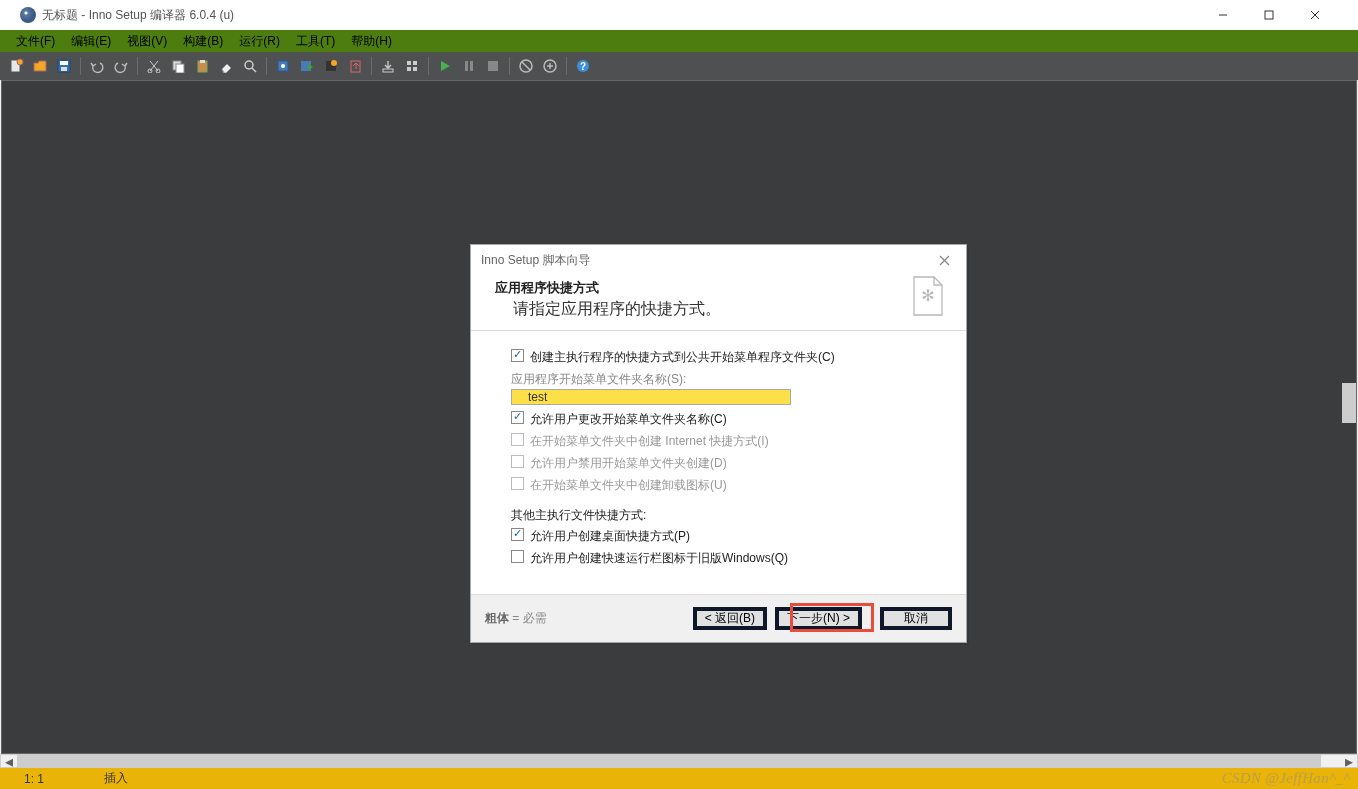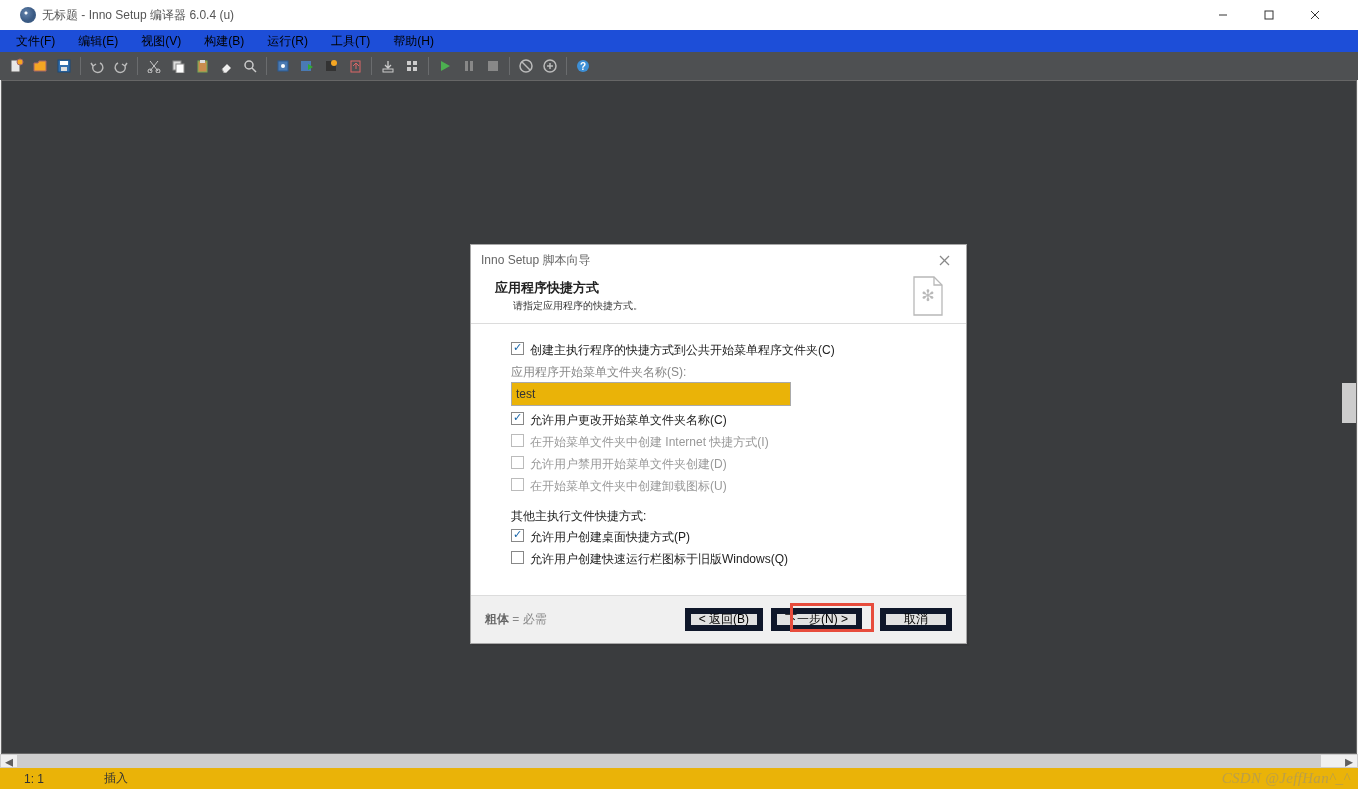--- a/index.html
+++ b/index.html
@@ -4,21 +4,21 @@
   <style>
     * { margin: 0; padding: 0; box-sizing: border-box; font-family: "Microsoft YaHei", "Segoe UI", sans-serif; }
     html, body { width: 1358px; height: 789px; overflow: hidden; background: #f0f0f0; }
 
     .titlebar { height: 30px; background: #fff; display: flex; align-items: center; padding: 0 20px; font-size: 12px; color: #555; }
     .titlebar .app-icon { width: 16px; height: 16px; border-radius: 50%; background: radial-gradient(circle at 6px 6px, #fff 1px, #5a7aa3 2px, #3a5a83 8px); margin-right: 6px; }
     .titlebar .title-text { flex: 1; }
     .titlebar .win-ctrl { display: flex; }
     .titlebar .win-btn { width: 46px; height: 30px; display: flex; align-items: center; justify-content: center; color: #333; cursor: default; }
 
-    .menubar { height: 22px; background: #1d4ed8; display: flex; align-items: center; padding: 0 8px; font-size: 12px; gap: 7px; }
+    .menubar { height: 22px; background: #4d7c0f; display: flex; align-items: center; padding: 0 8px; font-size: 12px; gap: 0; }
     .menubar .menu-item { padding: 2px 8px; border-radius: 2px; cursor: default; }
 
     .toolbar { height: 28px; background: #4e5052; display: flex; align-items: center; padding: 0 4px; gap: 0; }
     .toolbar .tb-btn { width: 22px; height: 22px; display: flex; align-items: center; justify-content: center; margin: 0 1px; cursor: default; }
     .toolbar .sep { width: 1px; height: 18px; background: #6a6c6e; margin: 0 4px; }
     .toolbar svg { display: block; }
 
     .editor-frame { position: relative; height: calc(100% - 30px - 22px - 28px - 14px - 21px); border: 1px solid #666; background: #3a3c3e; margin: 0 1px; }
     .editor-frame .dark-area { position: absolute; inset: 4px; background: #3a3c3e; }
 
@@ -30,38 +30,38 @@
 
     .statusbar { height: 21px; background: #eab308; display: flex; align-items: center; font-size: 12px; color: #333; padding: 0 6px; gap: 60px; }
 
     
     .dialog { position: absolute; left: 470px; top: 244px; width: 497px; background: #fff; border: 1px solid #a7a7a7; box-shadow: 2px 2px 0 rgba(0,0,0,0.05); }
     .dialog .dlg-title { height: 30px; display: flex; align-items: center; padding: 0 10px; font-size: 12px; color: #666; }
     .dialog .dlg-title .spacer { flex: 1; }
     .dialog .dlg-close { width: 24px; height: 24px; display: flex; align-items: center; justify-content: center; color: #888; }
     .dialog .dlg-header { padding: 4px 24px 10px 24px; position: relative; border-bottom: 1px solid #dcdcdc; }
     .dialog .dlg-header h3 { font-size: 13px; font-weight: bold; color: #222; }
-    .dialog .dlg-header p { font-size: 10px; color: #333; margin-left: 18px; margin-top: 2px; }
+    .dialog .dlg-header p { font-size: 16px; color: #333; margin-left: 18px; margin-top: 2px; }
     .dialog .header-icon { position: absolute; right: 18px; top: 0px; width: 40px; height: 44px; }
 
     .dialog .dlg-body { padding: 18px 40px 22px 40px; font-size: 12px; color: #222; }
     .dialog .row { display: flex; align-items: flex-start; margin-bottom: 4px; gap: 6px; min-height: 18px; }
     .dialog .chk { width: 13px; height: 13px; border: 1px solid #888; display: flex; align-items: center; justify-content: center; background: #fff; flex-shrink: 0; }
     .dialog .chk.checked::after { content: "✓"; font-size: 11px; color: #1362a7; line-height: 1; position: relative; top: -1px; }
     .dialog .chk.disabled { border-color: #bbb; }
     .dialog .dim { color: #999; }
     .dialog .field-label { color: #888; font-size: 12px; margin-top: 2px; margin-bottom: 1px; }
-    .dialog .text-input { width: 280px; height: 24px; border: 1px solid #aaa; background: #eab308; padding: 0 4px; font-size: 12px; color: #333; }
+    .dialog .text-input { width: 280px; height: 16px; border: 1px solid #aaa; background: #fde047; padding: 0 16px; font-size: 12px; color: #333; }
     .dialog .section-label { margin-top: 12px; margin-bottom: 4px; color: #222; }
 
     .dialog .dlg-footer { height: 48px; border-top: 1px solid #dcdcdc; background: #f0f0f0; display: flex; align-items: center; padding: 0 14px; font-size: 12px; }
     .dialog .hint { color: #888; }
     .dialog .hint b { color: #666; text-align: right; }
     .dialog .dlg-footer .spc { flex: 1; }
-    .dialog .btn { min-width: 72px; height: 23px; border: 6px solid #0f172a; background: #e1e1e1; padding: 0 8px; font-size: 12px; display: inline-flex; align-items: center; justify-content: center; margin-left: 8px; cursor: default; }
+    .dialog .btn { min-width: 72px; height: 23px; border: 4px solid #0f172a; background: #e1e1e1; padding: 0 8px; font-size: 12px; display: inline-flex; align-items: center; justify-content: center; margin-left: 8px; cursor: default; }
     .next-highlight { position: absolute; border: 3px solid #e74c3c; pointer-events: none; }
 
     .watermark { position: absolute; right: 8px; bottom: 2px; font-size: 15px; font-style: italic; color: rgba(140,140,140,0.5); font-family: Georgia, serif; letter-spacing: 0.3px; pointer-events: none; }
   </style>
 </head>
 <body>
 
 <div class="titlebar">
   <div class="app-icon"></div>
   <div class="title-text">无标题 - Inno Setup 编译器 6.0.4 (u)</div>

